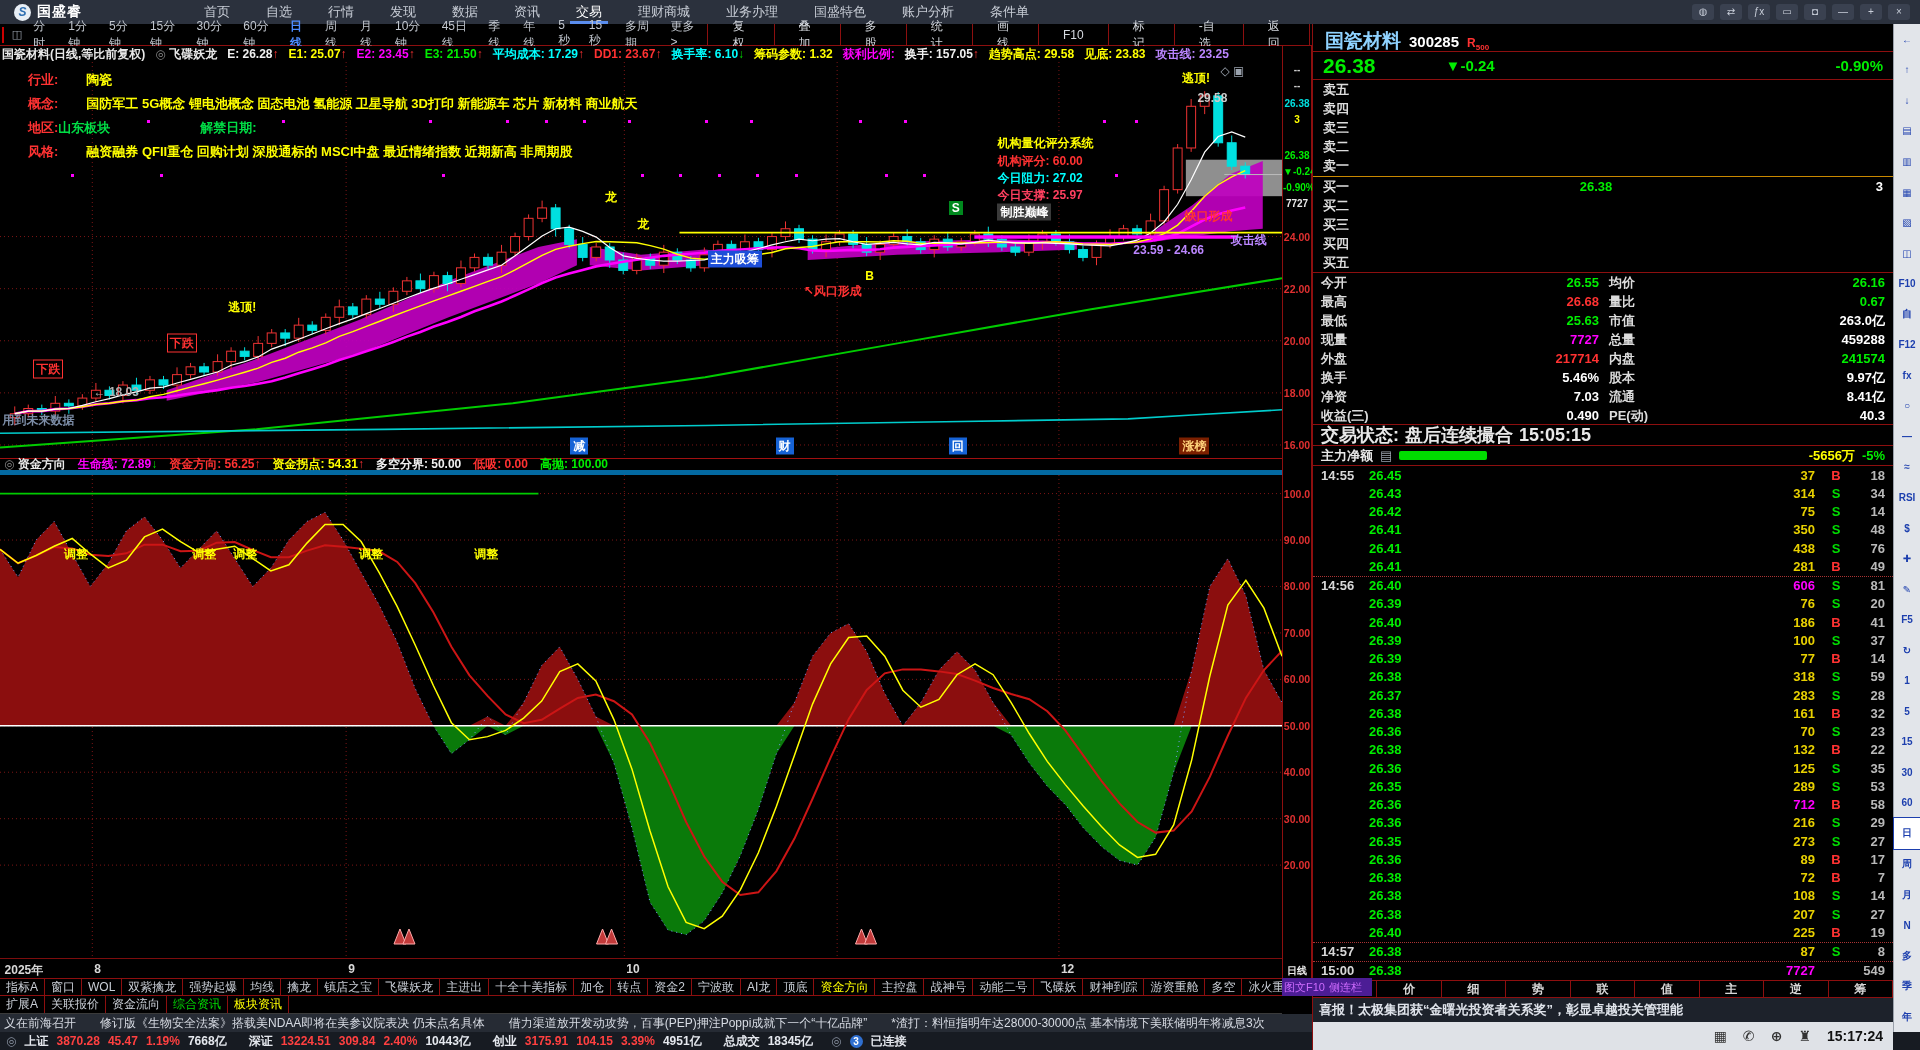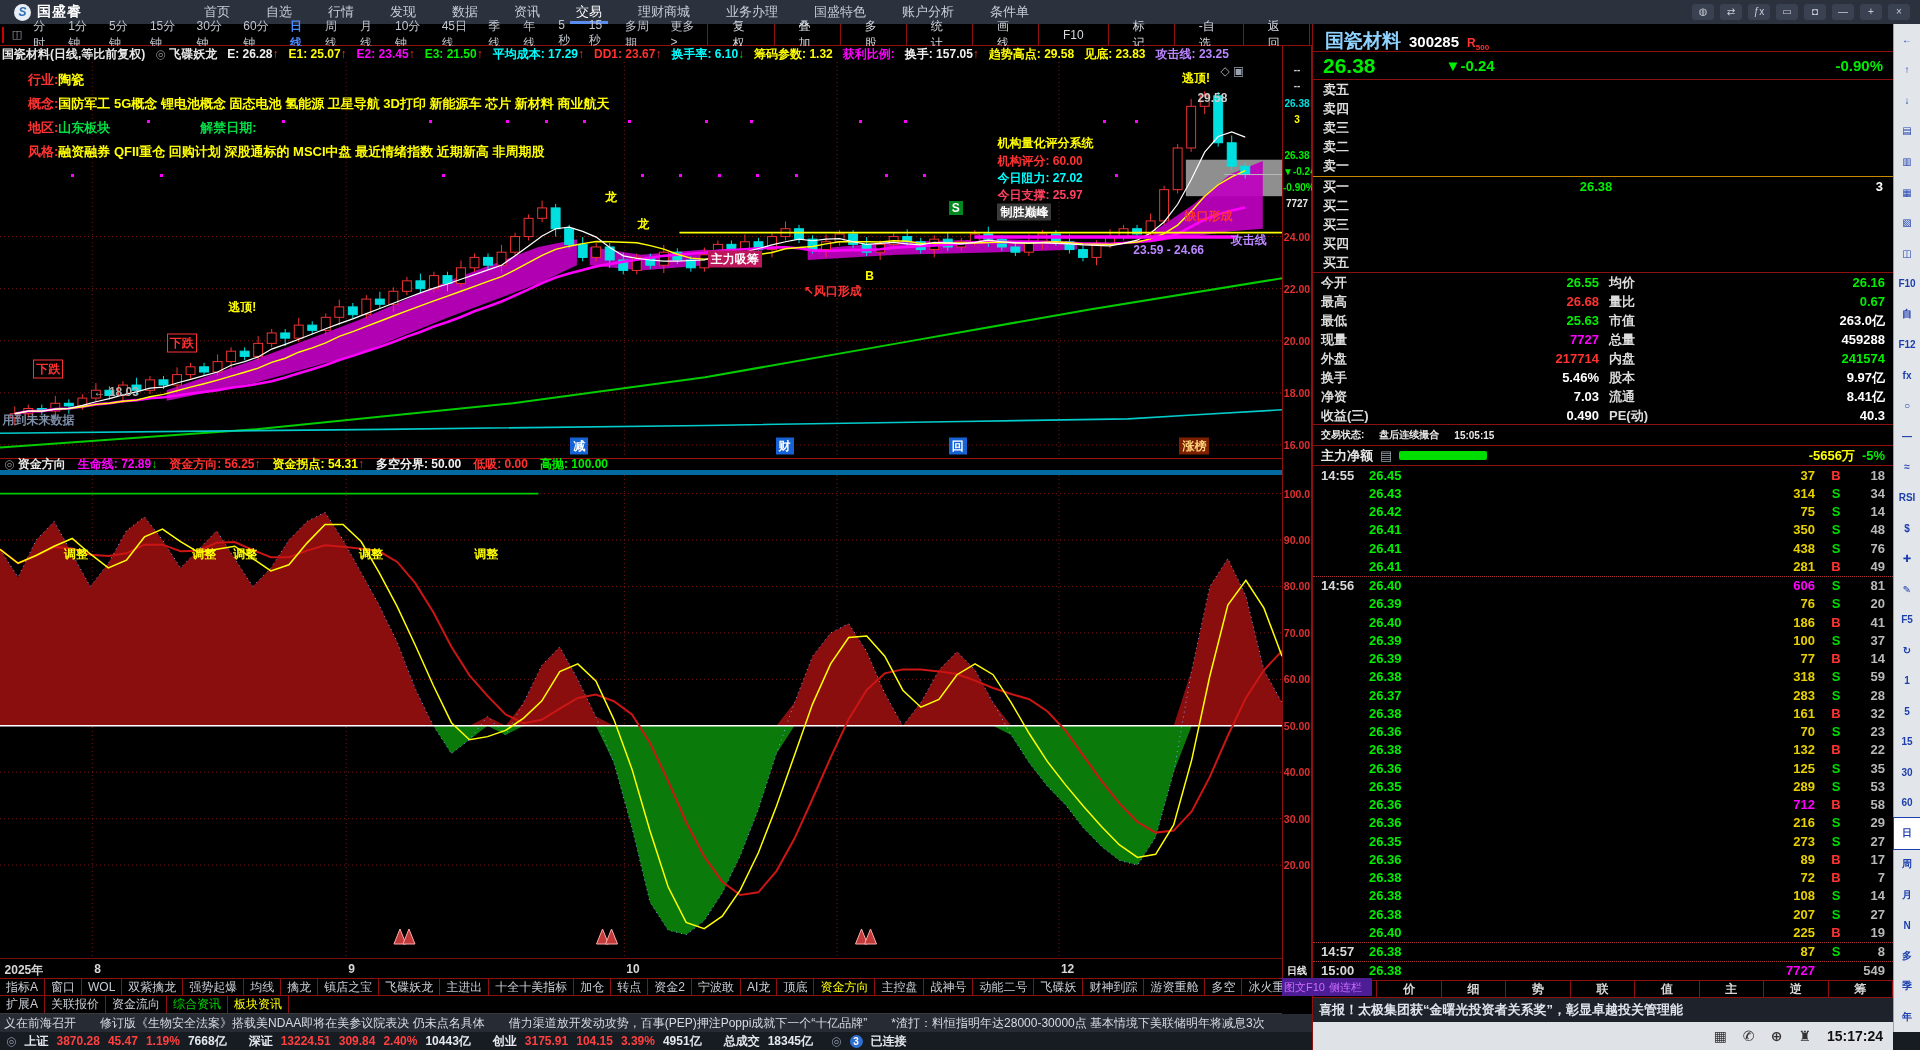--- a/index.html
+++ b/index.html
@@ -38,21 +38,21 @@
   .tb-btn:last-child { border-right:1px solid #8d0f0f; }
 
   
   #chartArea { left:0; top:46px; width:1282px; height:932px; background:#000; }
   #infoLine { left:0; top:0; width:1282px; height:16px; display:flex; gap:10px;
     align-items:center; font-size:12px; font-weight:bold; white-space:nowrap; padding-left:2px; }
   #infoLine .t { color:#e8e8e8; }
   .up-arr { color:#ff3232; } .dn-arr { color:#00dd00; }
   #stockInfo { left:28px; top:22px; width:900px; font-size:13px; font-weight:bold; line-height:24px; }
   #stockInfo .lb { color:#ff3232; }
-  #stockInfo .yellow { color:#ffff00; } #stockInfo .green { color:#00dd45; }
+  #stockInfo .yellow { color:#ffff00;margin-left:28px; } #stockInfo .green { color:#00dd45; }
   #stockInfo .unlock { margin-left:90px; }
   #mainChartBox { left:0; top:16px; width:1282px; height:396px; }
   #mainAnno { left:0; top:16px; width:1282px; height:396px; pointer-events:none; }
   .anno { position:absolute; font-size:12px; font-weight:bold; white-space:nowrap;
     transform:translateY(-50%); }
   .anno.frame { border:1px solid currentColor; padding:0 2px; background:rgba(0,0,0,.55); }
   .anno.bgbox { padding:0 3px; }
   .mdot { position:absolute; width:3px; height:3px; background:#ff00ff; }
   #indHeader { left:0; top:412px; width:1282px; height:17px; background:#000;
     border-top:1px solid #a01010; border-bottom:5px solid #0369a1;
@@ -106,21 +106,21 @@
   #p-bids { left:0; top:152px; width:100%; height:95px; border-top:1px solid #c98800; }
   .lvl-row { height:19px; display:flex; align-items:center; padding:0 10px; font-size:13px; }
   .lvl-row .lab { color:#dcdcdc; width:46px; }
   .lvl-row .pr { flex:1; text-align:center; color:#00ee00; }
   .lvl-row .vl { width:60px; text-align:right; color:#fff; }
   #p-stats { left:0; top:248px; width:100%; height:152px; border-top:1px solid #8d0f0f; }
   .st-row { height:19px; display:flex; align-items:center; padding:0 8px; font-size:13px; }
   .st-row .l { color:#dcdcdc; } .st-row .v { text-align:right; }
   .st-row .l1{width:58px;} .st-row .v1{flex:1;} .st-row .l2{width:56px; margin-left:10px;} .st-row .v2{flex:1;}
   #p-status { left:0; top:400px; width:100%; height:21px; border-top:1px solid #8d0f0f;
-    display:flex; align-items:center; padding:0 8px; color:#e8e8e8; font-size:10px; gap:15px; }
+    display:flex; align-items:center; padding:0 8px; color:#e8e8e8; font-size:18px; gap:6px; }
   #p-mainnet { left:0; top:421px; width:100%; height:21px; border-top:1px solid #8d0f0f;
     border-bottom:1px solid #8d0f0f; display:flex; align-items:center; padding:0 8px; gap:7px; font-size:13px; }
   #mn-bar { width:88px; height:9px; background:#00dd00; border-radius:2px; }
   #p-ticks { left:0; top:442px; width:100%; height:514px; display:flex; flex-direction:column; }
   .tick-row { flex:1; display:flex; align-items:center; padding:0 8px; font-size:13px; }
   .tick-row.grp { border-top:1px dotted #a33; }
   .tick-row .tm { width:48px; color:#d8d8d8; }
   .tick-row .pr { width:110px; color:#00ee00; }
   .tick-row .vl { flex:1; text-align:right; padding-right:12px; }
   .tick-row .bs { width:18px; text-align:center; }
@@ -447,21 +447,21 @@
           <line x1="679.46" y1="170.6447368421053" x2="1282" y2="170.6447368421053" stroke="#ffff00" stroke-width="1.6"></line>
           <line x1="974.32" y1="175.0736842105263" x2="1237.1299999999999" y2="175.0736842105263" stroke="#ff00ff" stroke-width="3.4"></line>
           <line x1="1224.31" y1="112.54736842105265" x2="1282" y2="112.54736842105265" stroke="#bbbbbb" stroke-width="1"></line>
         </svg></div>
     <div id="mainAnno" class="abs">
         <div class="anno frame" style="left: 33.332px; top: 307.421px; color: rgb(255, 50, 50);">下跌</div>
         <div class="anno frame" style="left: 166.66px; top: 281.368px; color: rgb(255, 50, 50);">下跌</div>
         <div class="anno" style="left: 228.196px; top: 244.895px; color: rgb(255, 255, 0);">逃顶!</div>
         <div class="anno" style="left: 605.104px; top: 135.474px; color: rgb(255, 255, 0);">龙</div>
         <div class="anno" style="left: 637.154px; top: 161.526px; color: rgb(255, 255, 0);">龙</div>
-        <div class="anno bgbox" style="left: 707.664px; top: 196.697px; color: rgb(255, 255, 255); background: #be185d;">主力吸筹</div>
+        <div class="anno bgbox" style="left: 707.664px; top: 196.697px; color: rgb(255, 255, 255); background: #1d4ed8;">主力吸筹</div>
         <div class="anno" style="left: 803.814px; top: 229.263px; color: rgb(255, 50, 50);">↖风口形成</div>
         <div class="anno" style="left: 865.35px; top: 213.632px; color: rgb(255, 255, 0);">B</div>
         <div class="anno bgbox" style="left: 948.68px; top: 145.895px; color: rgb(255, 255, 255); background: rgb(0, 137, 30);">S</div>
         <div class="anno" style="left: 997.396px; top: 80.7632px; color: rgb(255, 255, 0);">机构量化评分系统</div>
         <div class="anno" style="left: 997.396px; top: 99px; color: rgb(255, 50, 50);">机构评分: 60.00</div>
         <div class="anno" style="left: 997.396px; top: 115.934px; color: rgb(0, 255, 255);">今日阻力: 27.02</div>
         <div class="anno" style="left: 997.396px; top: 132.868px; color: rgb(255, 64, 96);">今日支撑: 25.97</div>
         <div class="anno bgbox" style="left: 997.396px; top: 149.803px; color: rgb(255, 255, 255); background: rgb(58, 58, 58);">制胜巅峰</div>
         <div class="anno" style="left: 1182px; top: 15.6316px; color: rgb(255, 255, 0);">逃顶!</div>
         <div class="anno" style="left: 1197.39px; top: 36.4737px; color: rgb(204, 204, 204);">29.58</div>

